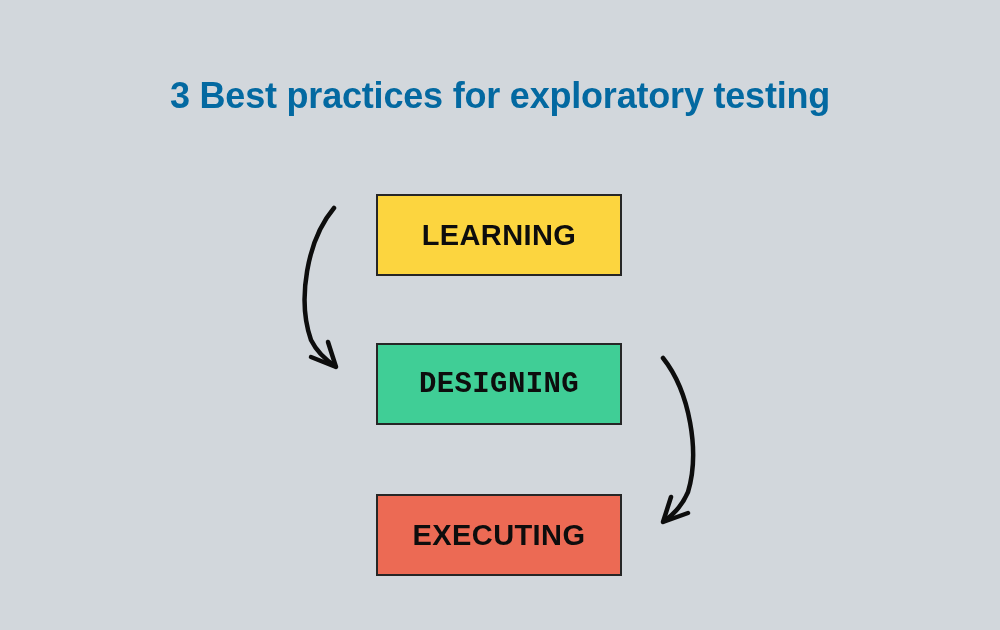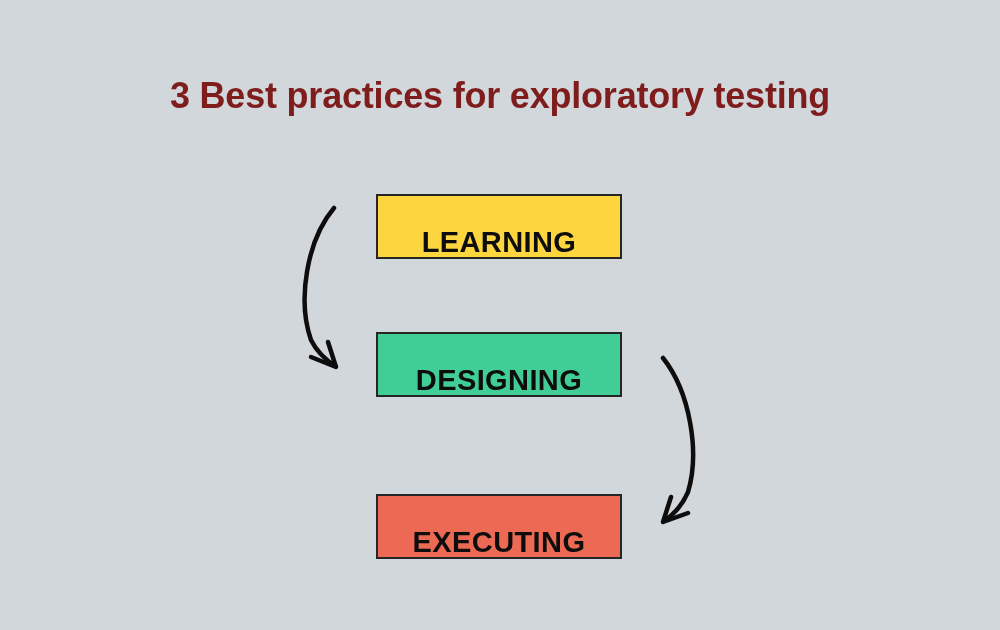--- a/index.html
+++ b/index.html
@@ -20,46 +20,46 @@
     background: #d2d7dc;
   }
   #page-title {
     position: absolute;
     left: 0;
     top: 74px;
     width: 1000px;
     text-align: center;
     font-size: 36px;
     font-weight: bold;
-    color: #7f1d1d;
+    color: #0369a1;
     letter-spacing: -0.2px;
     line-height: 44px;
     white-space: nowrap;
   }
   .stage-box {
     position: absolute;
     left: 376px;
     width: 246px;
-    height: 65px;
+    height: 82px;
     box-sizing: border-box;
     border: 2px solid #262626;
     display: flex;
-    align-items: flex-end;
+    align-items: center;
     justify-content: center;
   }
   .stage-label {
     font-size: 29px;
     font-weight: bold;
     color: #0d0d0d;
     letter-spacing: 0.4px;
     line-height: 1;
     white-space: nowrap;
   }
   #box-learning  { top: 194px; }
-  #box-designing { top: 332px; }
+  #box-designing { top: 343px; font-family: Liberation Mono, monospace; }
   #box-executing { top: 494px; }
   #arrow-layer {
     position: absolute;
     left: 0;
     top: 0;
     width: 1000px;
     height: 630px;
     pointer-events: none;
   }
 </style>

